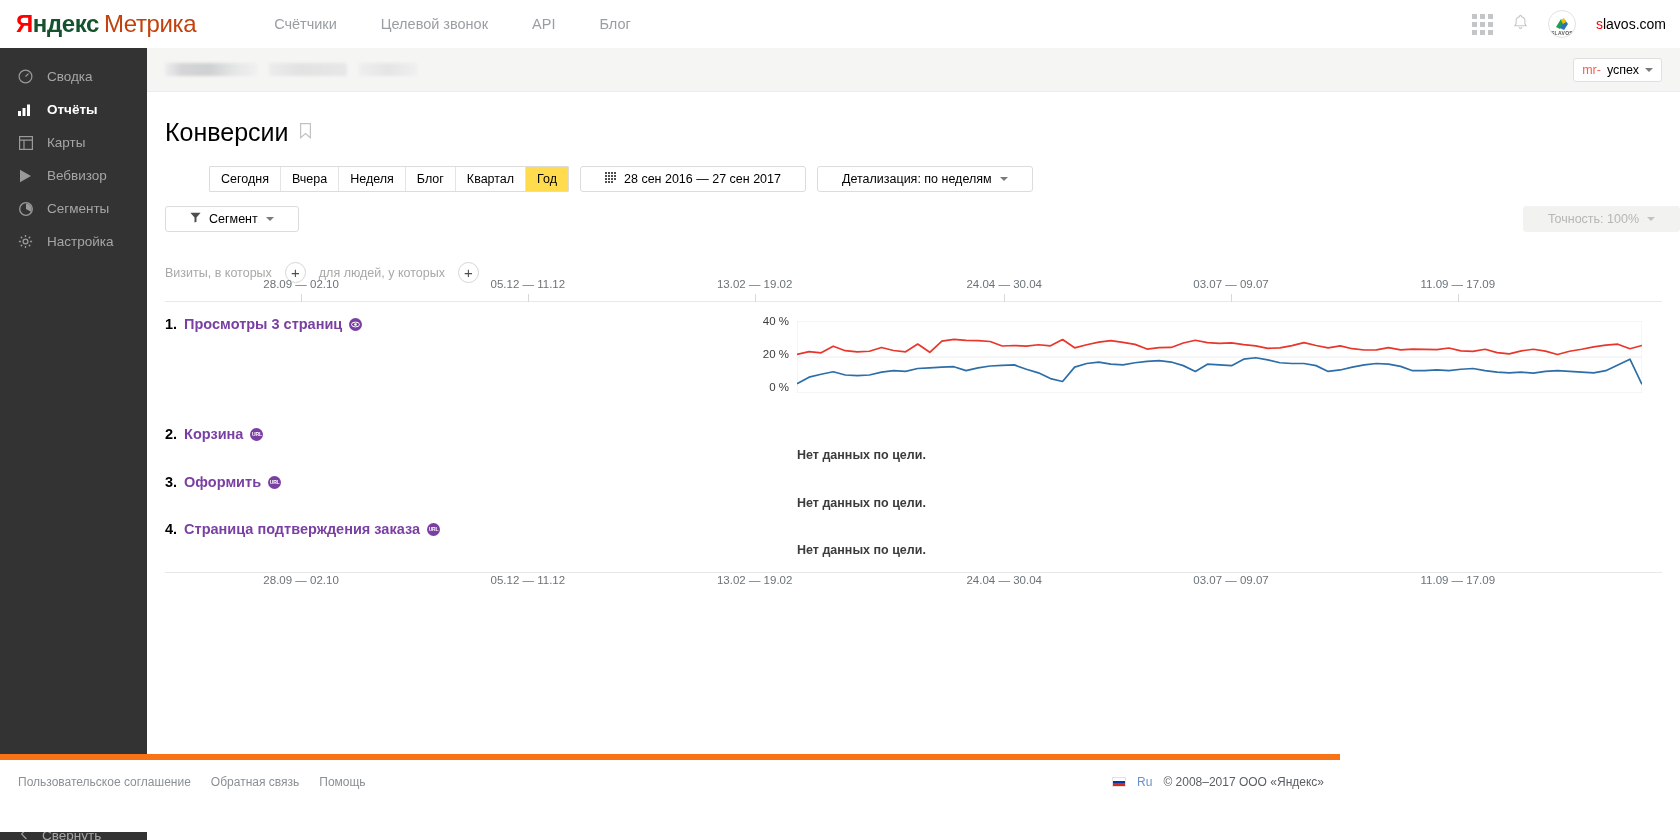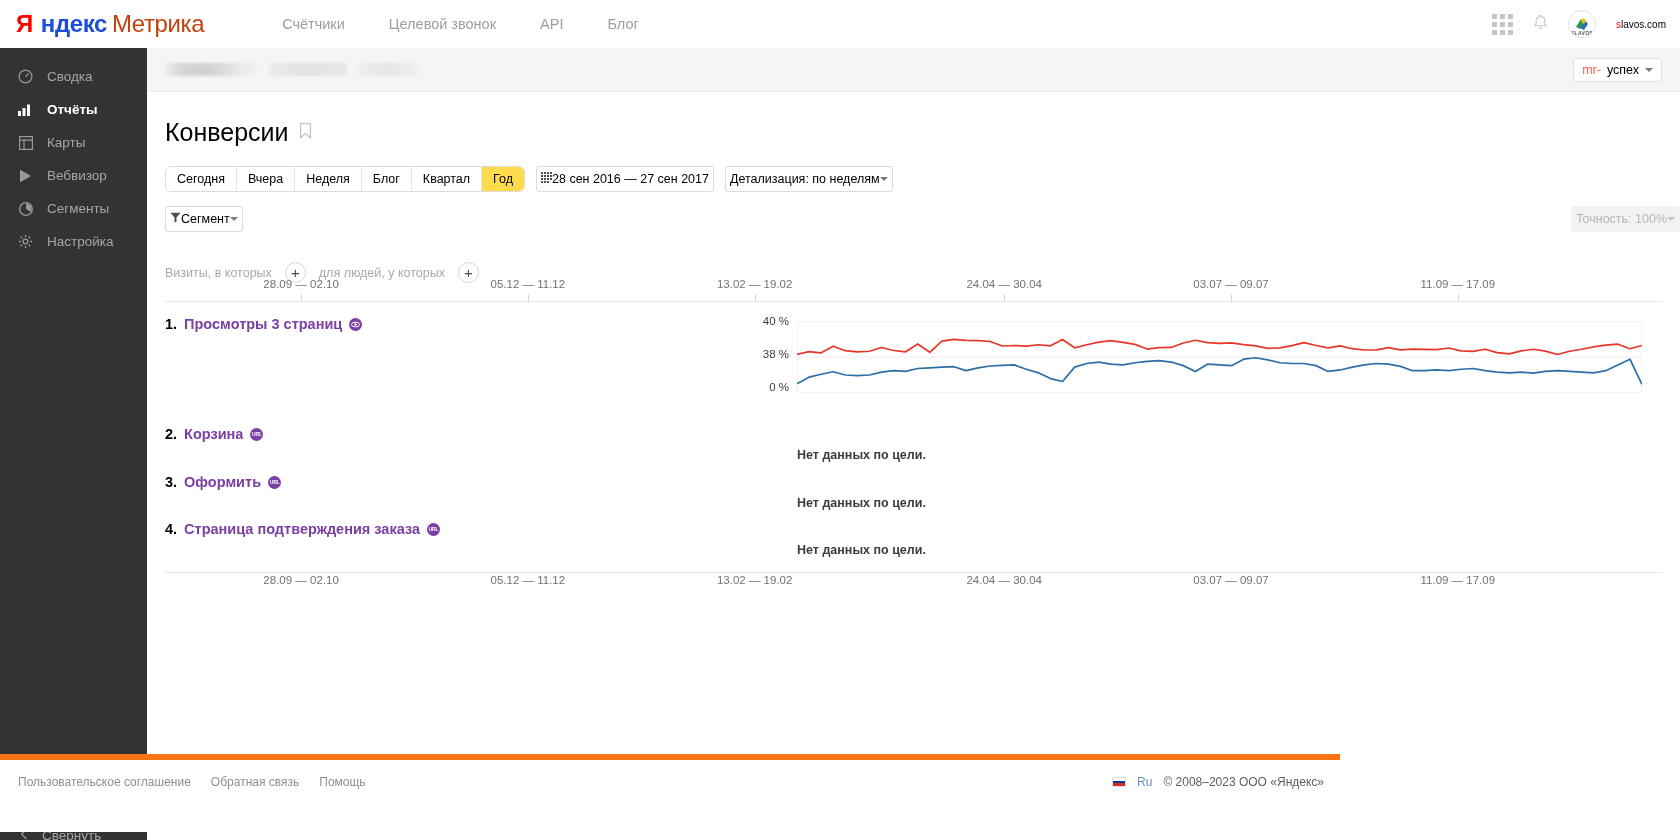--- a/index.html
+++ b/index.html
@@ -11,21 +11,21 @@
   }
 
   
   .topbar {
     position: absolute; top: 0; left: 0; width: 1680px; height: 48px;
     background: #fff; display: flex; align-items: center;
     border-bottom: 1px solid #fff;
   }
   .logo { margin-left: 16px; font-size: 24px; letter-spacing: -0.4px; white-space: nowrap; }
   .logo .ya { color: #ff0000; font-weight: 700; font-family: "Liberation Sans", sans-serif; }
-  .logo .ndex { color: #1d4ed8; font-weight: 700; padding-left: 8px; }
+  .logo .ndex { color: #14532d; font-weight: 700; }
   .logo .metrika { color: #c2410c; font-weight: 400; margin-left: 5px; }
 
   .topnav { display: flex; align-items: center; margin-left: 78px; gap: 44px; }
   .topnav a {
     color: #999ea2; font-size: 14.5px; text-decoration: none; white-space: nowrap;
   }
 
   .topright {
     position: absolute; right: 14px; top: 0; height: 48px;
     display: flex; align-items: center; gap: 20px;
@@ -35,21 +35,21 @@
   .bell { cursor: pointer; }
   .avatar {
     width: 28px; height: 28px; border-radius: 50%; overflow: hidden;
     background: #fff; border: 1px solid #e2e2e2; position: relative;
     display: flex; align-items: center; justify-content: center;
   }
   .avatar .badge-txt {
     position: absolute; bottom: 1px; width: 100%; text-align: center;
     font-size: 5px; color: #555; letter-spacing: .3px; font-weight: 700;
   }
-  .username { font-size: 10px; color: #000; }
+  .username { font-size: 14px; color: #000; }
   .username .u-first { color: #ff0000; }
 
   
   .sidebar {
     position: absolute; left: 0; top: 48px; width: 147px; height: 816px;
     background: #333333;
   }
   .side-item {
     height: 33px; display: flex; align-items: center; padding-left: 17px;
     color: #a6a6a6; font-size: 13.5px; cursor: pointer; gap: 13px;
@@ -91,32 +91,32 @@
   .counter-select .cs-pref { color: #ff5a4d; }
 
   
   .main { position: absolute; left: 147px; top: 92px; width: 1533px; height: 670px; background: #fff; }
 
   .page-title-row { display: flex; align-items: center; gap: 11px; margin: 26px 0 0 18px; }
   .page-title { font-size: 25px; color: #000; font-weight: 400; }
   .bookmark { cursor: pointer; }
 
   .filters { margin: 19px 0 0 18px; display: flex; align-items: center; gap: 11px; }
-  .seg-group { display: flex; border: 1px solid #dcdcdb; border-radius: 6px; overflow: hidden; height: 26px; background: #fff; }
+  .seg-group { display: flex; border: 1px solid #dcdcdb; border-radius: 1px; overflow: hidden; height: 26px; background: #fff; margin-left: 44px; }
   .seg-btn {
     padding: 0 11px; height: 24px; display: flex; align-items: center;
     font-size: 12.5px; color: #000; cursor: pointer; background: #fff;
     border-right: 1px solid #e4e4e3;
   }
   .seg-btn:last-child { border-right: none; }
   .seg-btn.selected { background: #ffdb4d; }
 
   .pill {
     height: 26px; border: 1px solid #dcdcdb; border-radius: 3px; background: #fff;
-    display: flex; align-items: center; padding: 0 4px; gap: 0;
+    display: flex; align-items: center; padding: 0 24px; gap: 8px;
     font-size: 12.5px; color: #000; cursor: pointer; white-space: nowrap;
   }
   .pill.muted { background: #f2f2f1; border-color: #f2f2f1; color: #b6b6b5; cursor: default; }
   .caret { width: 0; height: 0; border-left: 4px solid transparent; border-right: 4px solid transparent; border-top: 4px solid #7a7a79; }
   .pill.muted .caret { border-top-color: #c2c2c1; }
 
   .filters2 { margin: 14px 0 0 18px; display: flex; align-items: center; gap: 10px; justify-content: space-between; }
 
   .condrow { margin: 30px 0 0 18px; display: flex; align-items: center; gap: 13px; }
   .cond-label { font-size: 12.5px; color: #a8a8a7; }
@@ -401,21 +401,21 @@
           <svg width="9" height="9" viewBox="0 0 9 9">
               <ellipse cx="4.5" cy="4.5" rx="4" ry="2.4" fill="none" stroke="#ffffff" stroke-width="1"></ellipse>
               <circle cx="4.5" cy="4.5" r="1.3" fill="#ffffff"></circle>
             </svg>
         </span>
       </div>
     </div>
 
     <div class="chartbox" style="left:650px; top:45px; width:880px; height:90px;">
       <div class="axis-val" style="left:-8px; top:-6px; transform:translateX(-100%);">40 %</div>
-      <div class="axis-val" style="left:-8px; top:27px; transform:translateX(-100%);">38 %</div>
+      <div class="axis-val" style="left:-8px; top:27px; transform:translateX(-100%);">20 %</div>
       <div class="axis-val" style="left:-8px; top:60px; transform:translateX(-100%);">0 %</div>
 
       <svg id="chart-svg" width="845" height="72" viewBox="0 0 845 72" preserveAspectRatio="none" style="position:absolute; left:0; top:0;">
           <line x1="0" x2="845" y1="0" y2="0" stroke="#ececec" stroke-width="1"></line>
           <line x1="0" x2="845" y1="36" y2="36" stroke="#ececec" stroke-width="1"></line>
           <line x1="0" x2="845" y1="72" y2="72" stroke="#ececec" stroke-width="1"></line>
           <line x1="0" x2="0" y1="0" y2="72" stroke="#ececec" stroke-width="1"></line>
           <line x1="845" x2="845" y1="0" y2="72" stroke="#ececec" stroke-width="1"></line>
           <polyline points="0.00,33.30 12.07,30.60 24.14,31.86 36.21,25.20 48.29,29.70 60.36,30.96 72.43,30.24 84.50,26.46 96.57,29.52 108.64,30.78 120.71,23.04 132.79,31.32 144.86,20.16 156.93,18.36 169.00,19.44 181.07,19.62 193.14,20.52 205.21,25.02 217.29,24.48 229.36,25.20 241.43,23.76 253.50,24.84 265.57,18.54 277.64,26.82 289.71,23.76 301.79,21.06 313.86,19.62 325.93,21.42 338.00,23.40 350.07,28.08 362.14,26.64 374.21,26.46 386.29,21.96 398.36,19.26 410.43,21.60 422.50,22.32 434.57,21.96 446.64,23.58 458.71,24.84 470.79,27.36 482.86,26.82 494.93,24.66 507.00,21.60 519.07,24.48 531.14,26.82 543.21,24.84 555.29,27.72 567.36,28.98 579.43,28.80 591.50,26.64 603.57,28.80 615.64,28.08 627.71,28.44 639.79,28.62 651.86,27.00 663.93,29.88 676.00,30.42 688.07,28.26 700.14,31.68 712.21,32.94 724.29,29.88 736.36,28.26 748.43,30.06 760.50,33.48 772.57,30.24 784.64,28.26 796.71,25.92 808.79,24.12 820.86,23.22 832.93,27.72 845.00,24.48" fill="none" stroke="#e8362a" stroke-width="1.7" stroke-linejoin="round" vector-effect="non-scaling-stroke"></polyline>
           <polyline points="0.00,62.64 12.07,56.16 24.14,53.28 36.21,50.76 48.29,54.00 60.36,54.72 72.43,54.00 84.50,51.12 96.57,49.68 108.64,50.40 120.71,47.52 132.79,46.80 144.86,46.08 156.93,45.72 169.00,49.68 181.07,46.80 193.14,45.00 205.21,44.28 217.29,43.92 229.36,48.24 241.43,51.84 253.50,57.60 265.57,60.48 277.64,46.08 289.71,42.48 301.79,41.04 313.86,43.20 325.93,43.92 338.00,41.76 350.07,40.32 362.14,39.60 374.21,41.04 386.29,44.64 398.36,50.40 410.43,43.20 422.50,43.92 434.57,44.64 446.64,38.16 458.71,36.72 470.79,38.88 482.86,41.76 494.93,42.48 507.00,42.48 519.07,44.64 531.14,50.40 543.21,48.96 555.29,46.08 567.36,43.92 579.43,42.48 591.50,43.20 603.57,45.36 615.64,49.68 627.71,49.68 639.79,48.96 651.86,49.68 663.93,48.24 676.00,47.52 688.07,49.68 700.14,51.12 712.21,51.84 724.29,51.12 736.36,52.20 748.43,50.40 760.50,49.68 772.57,50.40 784.64,51.12 796.71,51.84 808.79,49.68 820.86,43.92 832.93,38.16 845.00,63.36" fill="none" stroke="#2d6ea8" stroke-width="1.7" stroke-linejoin="round" vector-effect="non-scaling-stroke"></polyline>
@@ -471,15 +471,15 @@
 
 <div class="footer">
   <div class="flinks">
     <a href="#">Пользовательское соглашение</a>
     <a href="#">Обратная связь</a>
     <a href="#">Помощь</a>
   </div>
   <div class="fright">
     <span class="flag"></span>
     <span class="fru">Ru</span>
-    <span>© 2008–2023  ООО «Яндекс»</span>
+    <span>© 2008–2017  ООО «Яндекс»</span>
   </div>
 </div>
 
 </body></html>

